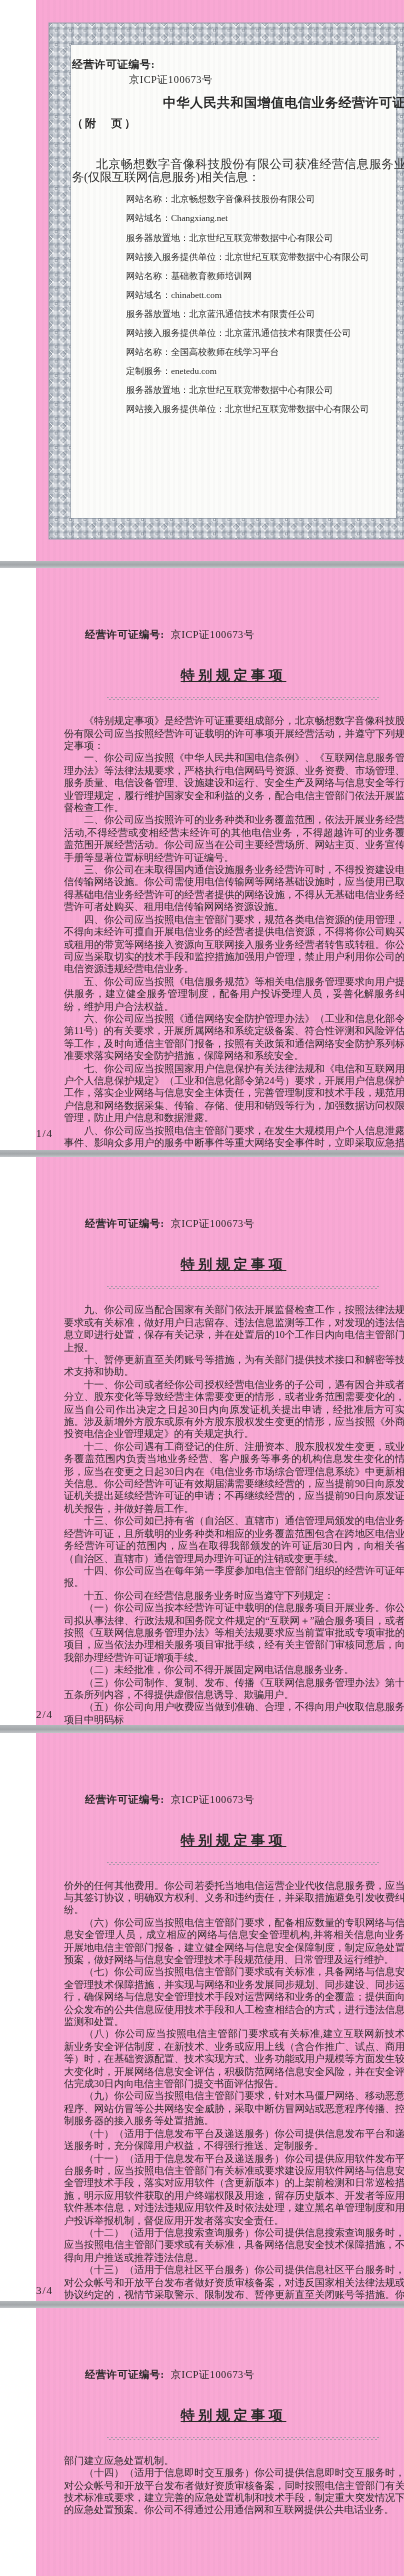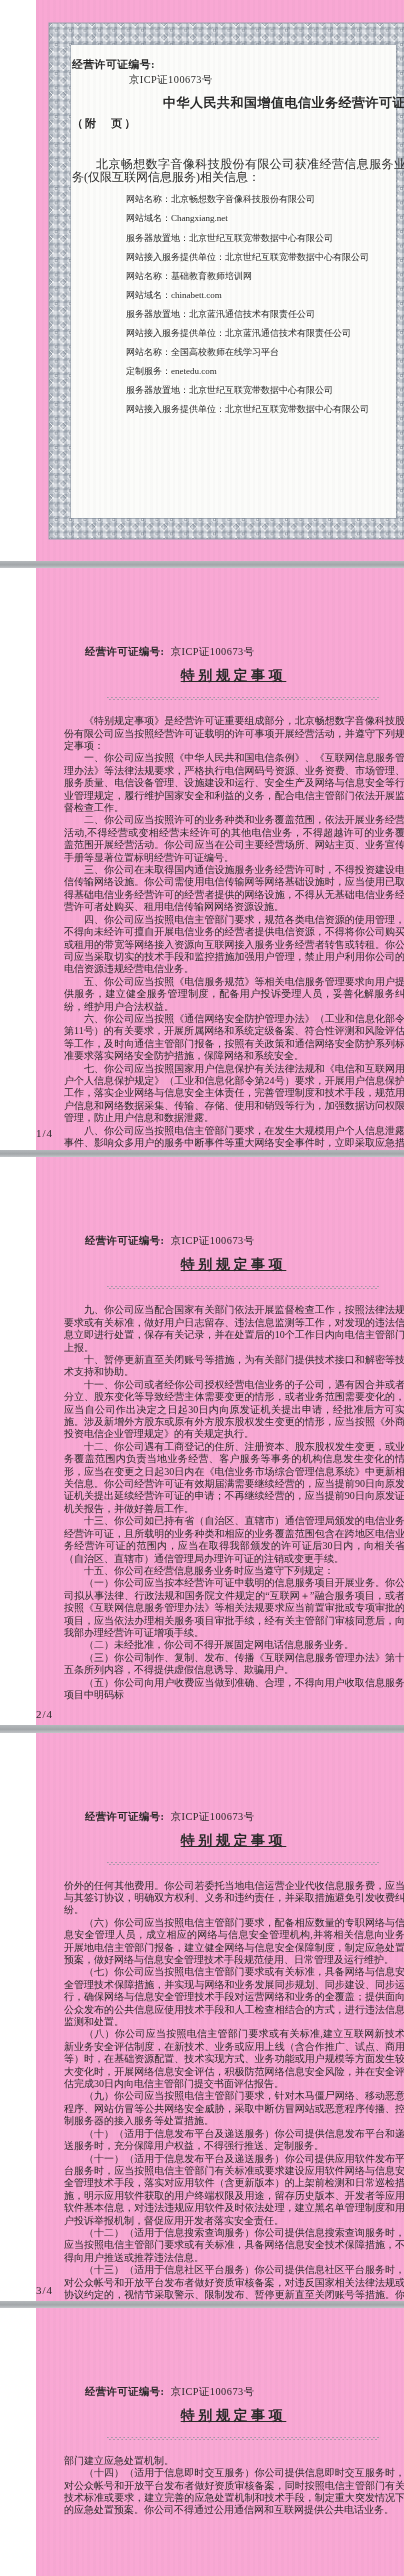--- a/index.html
+++ b/index.html
@@ -38,21 +38,21 @@
   .lic-label1{font-size:10.8px;font-weight:bold;letter-spacing:0.5px;}
   .lic-line2{margin:1px 0 0 57px;font-size:10.3px;letter-spacing:0.5px;}
   .p1-title{margin:7.2px 0 0;text-align:right;font-size:13px;font-weight:bold;letter-spacing:0.5px;}
   .p1-sub{margin:4.1px 0 0;text-align:left;font-size:11px;font-weight:bold;letter-spacing:2.1px;}
   .p1-intro{margin:27px 0 0;font-size:12px;line-height:12.4px;text-indent:2em;text-align:justify;}
   .fields{margin-top:10.3px;padding-left:36px;}
   .field{margin:0 0 6.7px;font-size:9px;line-height:12.4px;text-indent:2em;text-align:justify;}
 
   
   .sp{font-size:8.8px;}
-  .sp-hdr{position:absolute;left:49px;top:77px;font-size:10.3px;z-index:2;}
+  .sp-hdr{position:absolute;left:49px;top:60px;font-size:10.3px;z-index:2;}
   .lic-label2{font-weight:bold;letter-spacing:0.5px;}
   .lic-no2{margin-left:6.2px;letter-spacing:0.5px;}
   .sp-title{position:absolute;left:0;right:0;top:99px;margin:0;text-align:center;
     font-size:14px;font-weight:bold;letter-spacing:3.6px;z-index:2;text-decoration:underline;}
   .zigzag{
     position:absolute;left:71px;top:129px;width:272px;height:3.1px;z-index:2;
     background:
       linear-gradient(135deg,#8d949b 25%,transparent 25%) 0 0/4.1px 3.1px,
       linear-gradient(45deg,#8d949b 25%,transparent 25%) 2.1px 0/4.1px 3.1px;
     opacity:.8;
@@ -127,20 +127,21 @@
     <span class="lic-label2">经营许可证编号:</span><span class="lic-no2">京ICP证100673号</span>
   </div>
   <h2 class="sp-title">特别规定事项</h2>
   <div class="zigzag"></div>
   <div class="sp-body">
       <p class="para">九、你公司应当配合国家有关部门依法开展监督检查工作，按照法律法规要求或有关标准，做好用户日志留存、违法信息监测等工作，对发现的违法信息立即进行处置，保存有关记录，并在处置后的10个工作日内向电信主管部门上报。</p>
       <p class="para">十、暂停更新直至关闭账号等措施，为有关部门提供技术接口和解密等技术支持和协助。</p>
       <p class="para">十一、你公司或者经你公司授权经营电信业务的子公司，遇有因合并或者分立、股东变化等导致经营主体需要变更的情形，或者业务范围需要变化的，应当自公司作出决定之日起30日内向原发证机关提出申请，经批准后方可实施。涉及新增外方股东或原有外方股东股权发生变更的情形，应当按照《外商投资电信企业管理规定》的有关规定执行。</p>
       <p class="para">十二、你公司遇有工商登记的住所、注册资本、股东股权发生变更，或业务覆盖范围内负责当地业务经营、客户服务等事务的机构信息发生变化的情形，应当在变更之日起30日内在《电信业务市场综合管理信息系统》中更新相关信息。你公司经营许可证有效期届满需要继续经营的，应当提前90日向原发证机关提出延续经营许可证的申请；不再继续经营的，应当提前90日向原发证机关报告，并做好善后工作。</p>
       <p class="para">十三、你公司如已持有省（自治区、直辖市）通信管理局颁发的电信业务经营许可证，且所载明的业务种类和相应的业务覆盖范围包含在跨地区电信业务经营许可证的范围内，应当在取得我部颁发的许可证后30日内，向相关省（自治区、直辖市）通信管理局办理许可证的注销或变更手续。</p>
+      <p class="para">十四、你公司应当在每年第一季度参加电信主管部门组织的经营许可证年报。</p>
       <p class="para">十五、你公司在经营信息服务业务时应当遵守下列规定：</p>
       <p class="para">（一）你公司应当按本经营许可证中载明的信息服务项目开展业务。你公司拟从事法律、行政法规和国务院文件规定的“互联网＋”融合服务项目，或者按照《互联网信息服务管理办法》等相关法规要求应当前置审批或专项审批的项目，应当依法办理相关服务项目审批手续，经有关主管部门审核同意后，向我部办理经营许可证增项手续。</p>
       <p class="para">（二）未经批准，你公司不得开展固定网电话信息服务业务。</p>
       <p class="para">（三）你公司制作、复制、发布、传播《互联网信息服务管理办法》第十五条所列内容，不得提供虚假信息诱导、欺骗用户。</p>
       <p class="para">（五）你公司向用户收费应当做到准确、合理，不得向用户收取信息服务项目中明码标</p>
     </div>
   <div class="pageno">2/4</div>
 </section>
 
 <div class="page-gap"></div>

